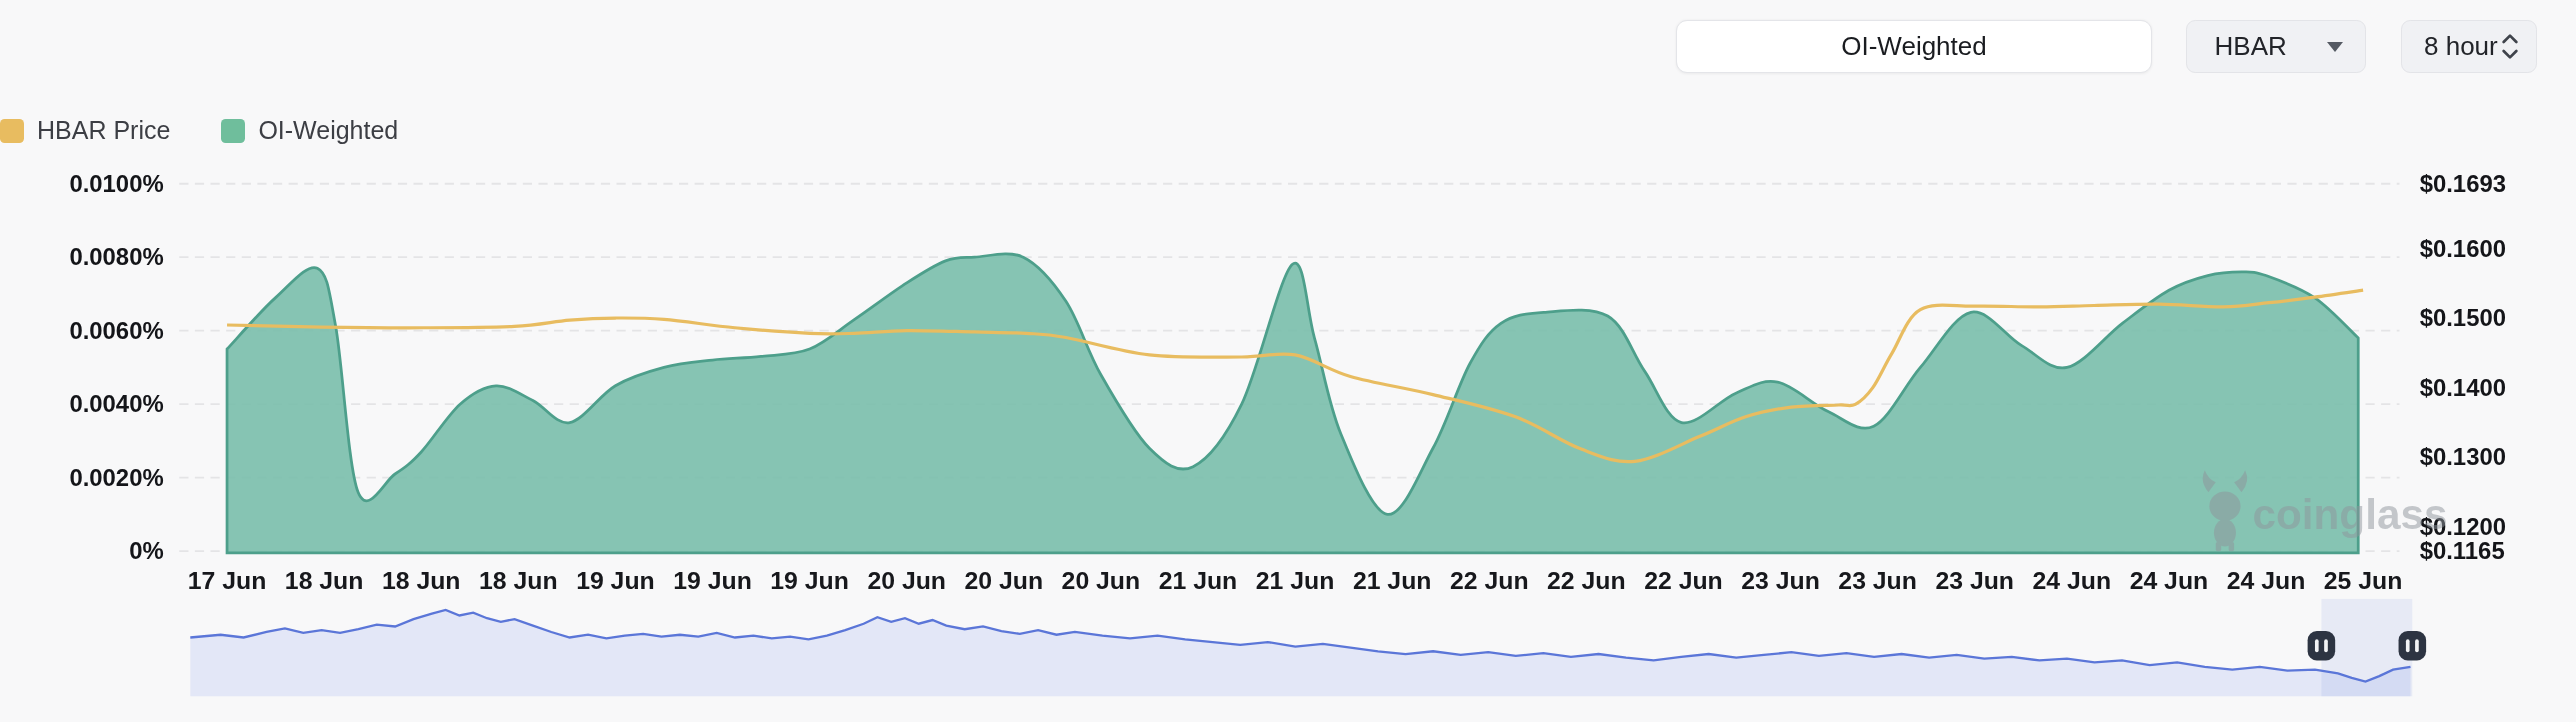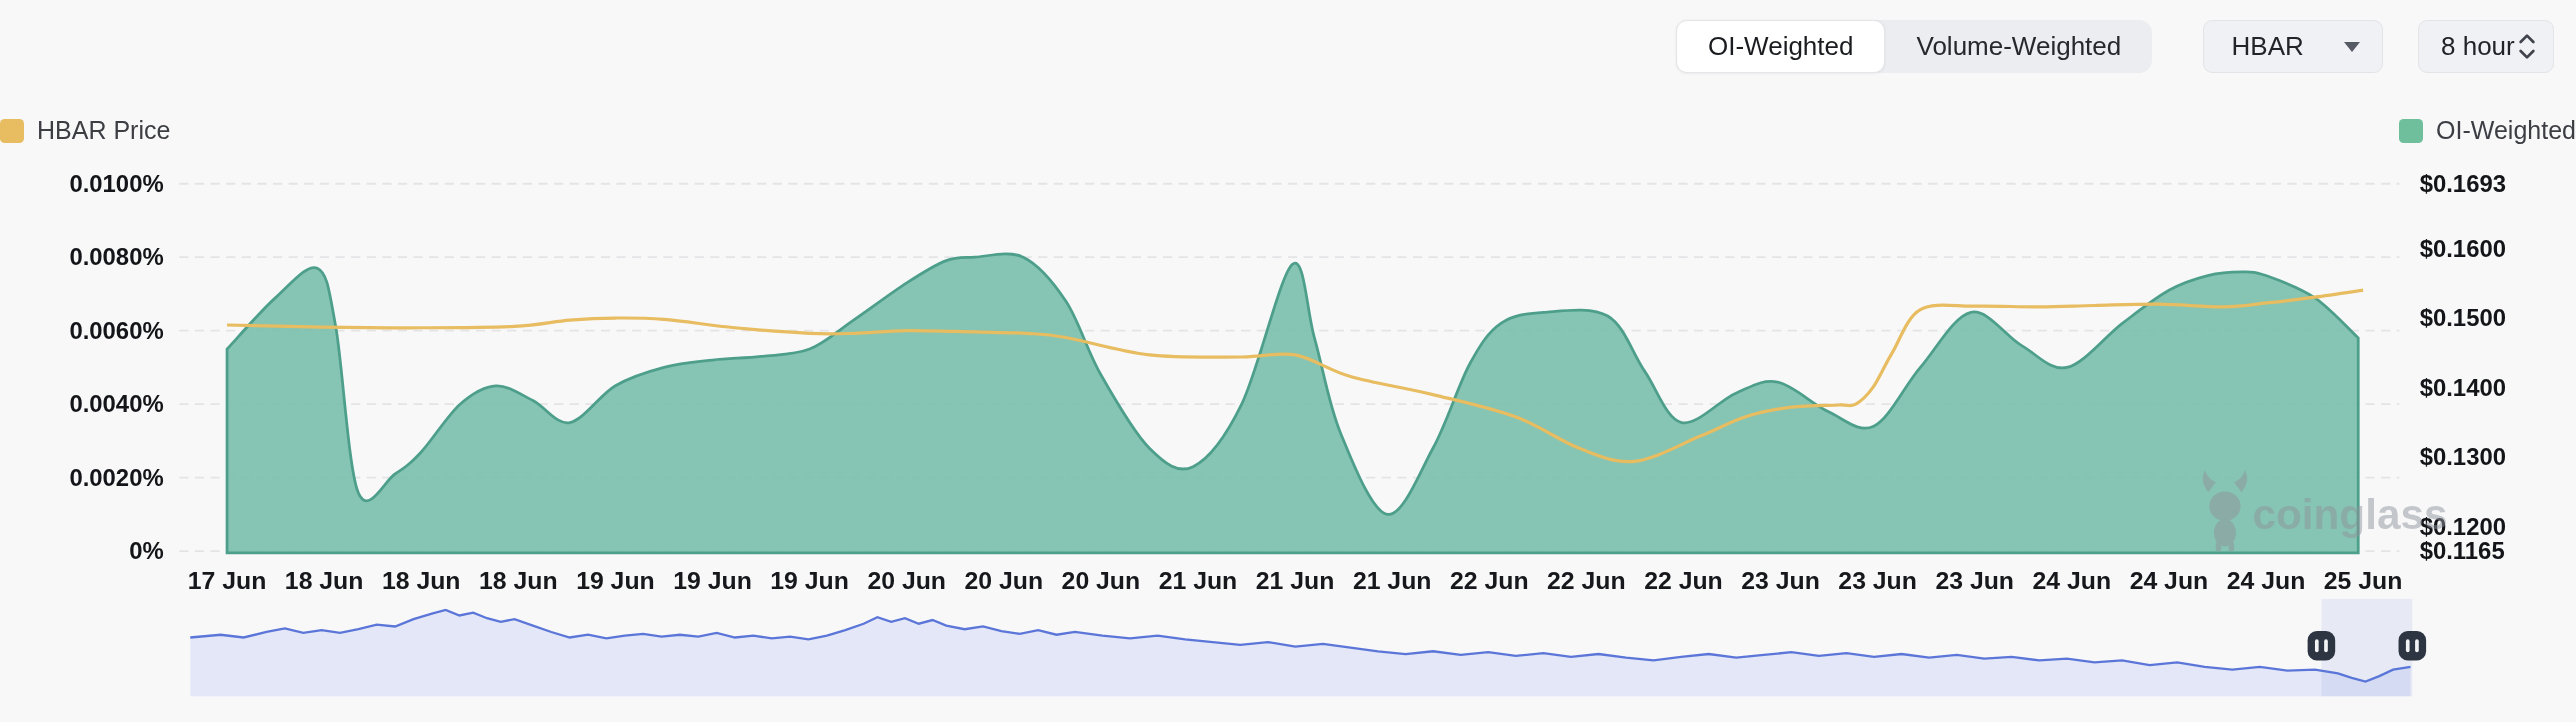--- a/index.html
+++ b/index.html
@@ -8,45 +8,44 @@
   .page-title{position:absolute;left:42px;top:24px;font-size:40px;font-weight:700;
        color:#17181c;letter-spacing:-0.5px;}
   
   .seg{position:absolute;left:1676px;top:20px;height:53px;width:476px;background:#ecedf1;
        border-radius:13px;display:flex;align-items:stretch;box-sizing:border-box;}
   .seg-btn{border:none;background:transparent;font-family:inherit;font-size:26px;color:#26282d;
        border-radius:11px;cursor:pointer;padding:0 31px;white-space:nowrap;}
   .seg-btn.active{background:#ffffff;border:0.9px solid #e4e5e9;color:#1a1c20;font-weight:500;
        box-shadow:0 0.9px 2.8px rgba(0,0,0,0.06);}
   .select-box{position:absolute;top:20px;height:53px;background:#f0f1f4;border:0.9px solid #e3e4e8;
-       border-radius:9.2px;box-sizing:border-box;display:flex;align-items:center;cursor:pointer;margin-left:17px;}
+       border-radius:9.2px;box-sizing:border-box;display:flex;align-items:center;cursor:pointer;}
   .select-box .val{font-size:26px;color:#222429;}
   .sym-select{left:2186px;width:180px;padding:0 22px 0 27.6px;justify-content:space-between;}
   .int-select{left:2401px;width:136px;padding:0 16.5px 0 22px;justify-content:space-between;}
   .caret-down{width:0;height:0;border-left:8.3px solid transparent;border-right:8.3px solid transparent;
        border-top:10px solid #555a63;}
   
-  .legend{position:absolute;left:0;top:116px;width:100%;display:flex;justify-content:space-between;
+  .legend{position:absolute;left:0;top:116px;width:100%;display:flex;justify-content:flex-start;
        gap:51px;align-items:center;}
   .legend-item{display:flex;align-items:center;gap:13px;cursor:pointer;}
   .legend-swatch{width:24px;height:24px;border-radius:4.6px;}
   .legend-label{font-size:25px;color:#3c3e44;}
   svg text{font-family:"Liberation Sans","DejaVu Sans",sans-serif;}
   .axlbl{font-size:26px;font-weight:700;fill:#141519;}
   .xlbl{font-size:27px;font-weight:700;fill:#17181c;}
   .wmtext{font-size:46px;font-weight:700;fill:#8f959c;}
 </style>
 </head>
 <body>
 
 <div class="app">
 
   <div class="seg">
       <button class="seg-btn active" style="flex: 1 1 0%;">OI-Weighted</button>
-      <button class="seg-btn" style="flex: 1 1 0%;">Volume-Weighted</button>
     </div>
 
   <div class="select-box sym-select">
     <span class="val">HBAR</span>
     <span class="caret-down"></span>
   </div>
 
   <div class="select-box int-select">
     <span class="val">8 hour</span>
     <svg width="20" height="33" viewBox="0 0 22 36">

